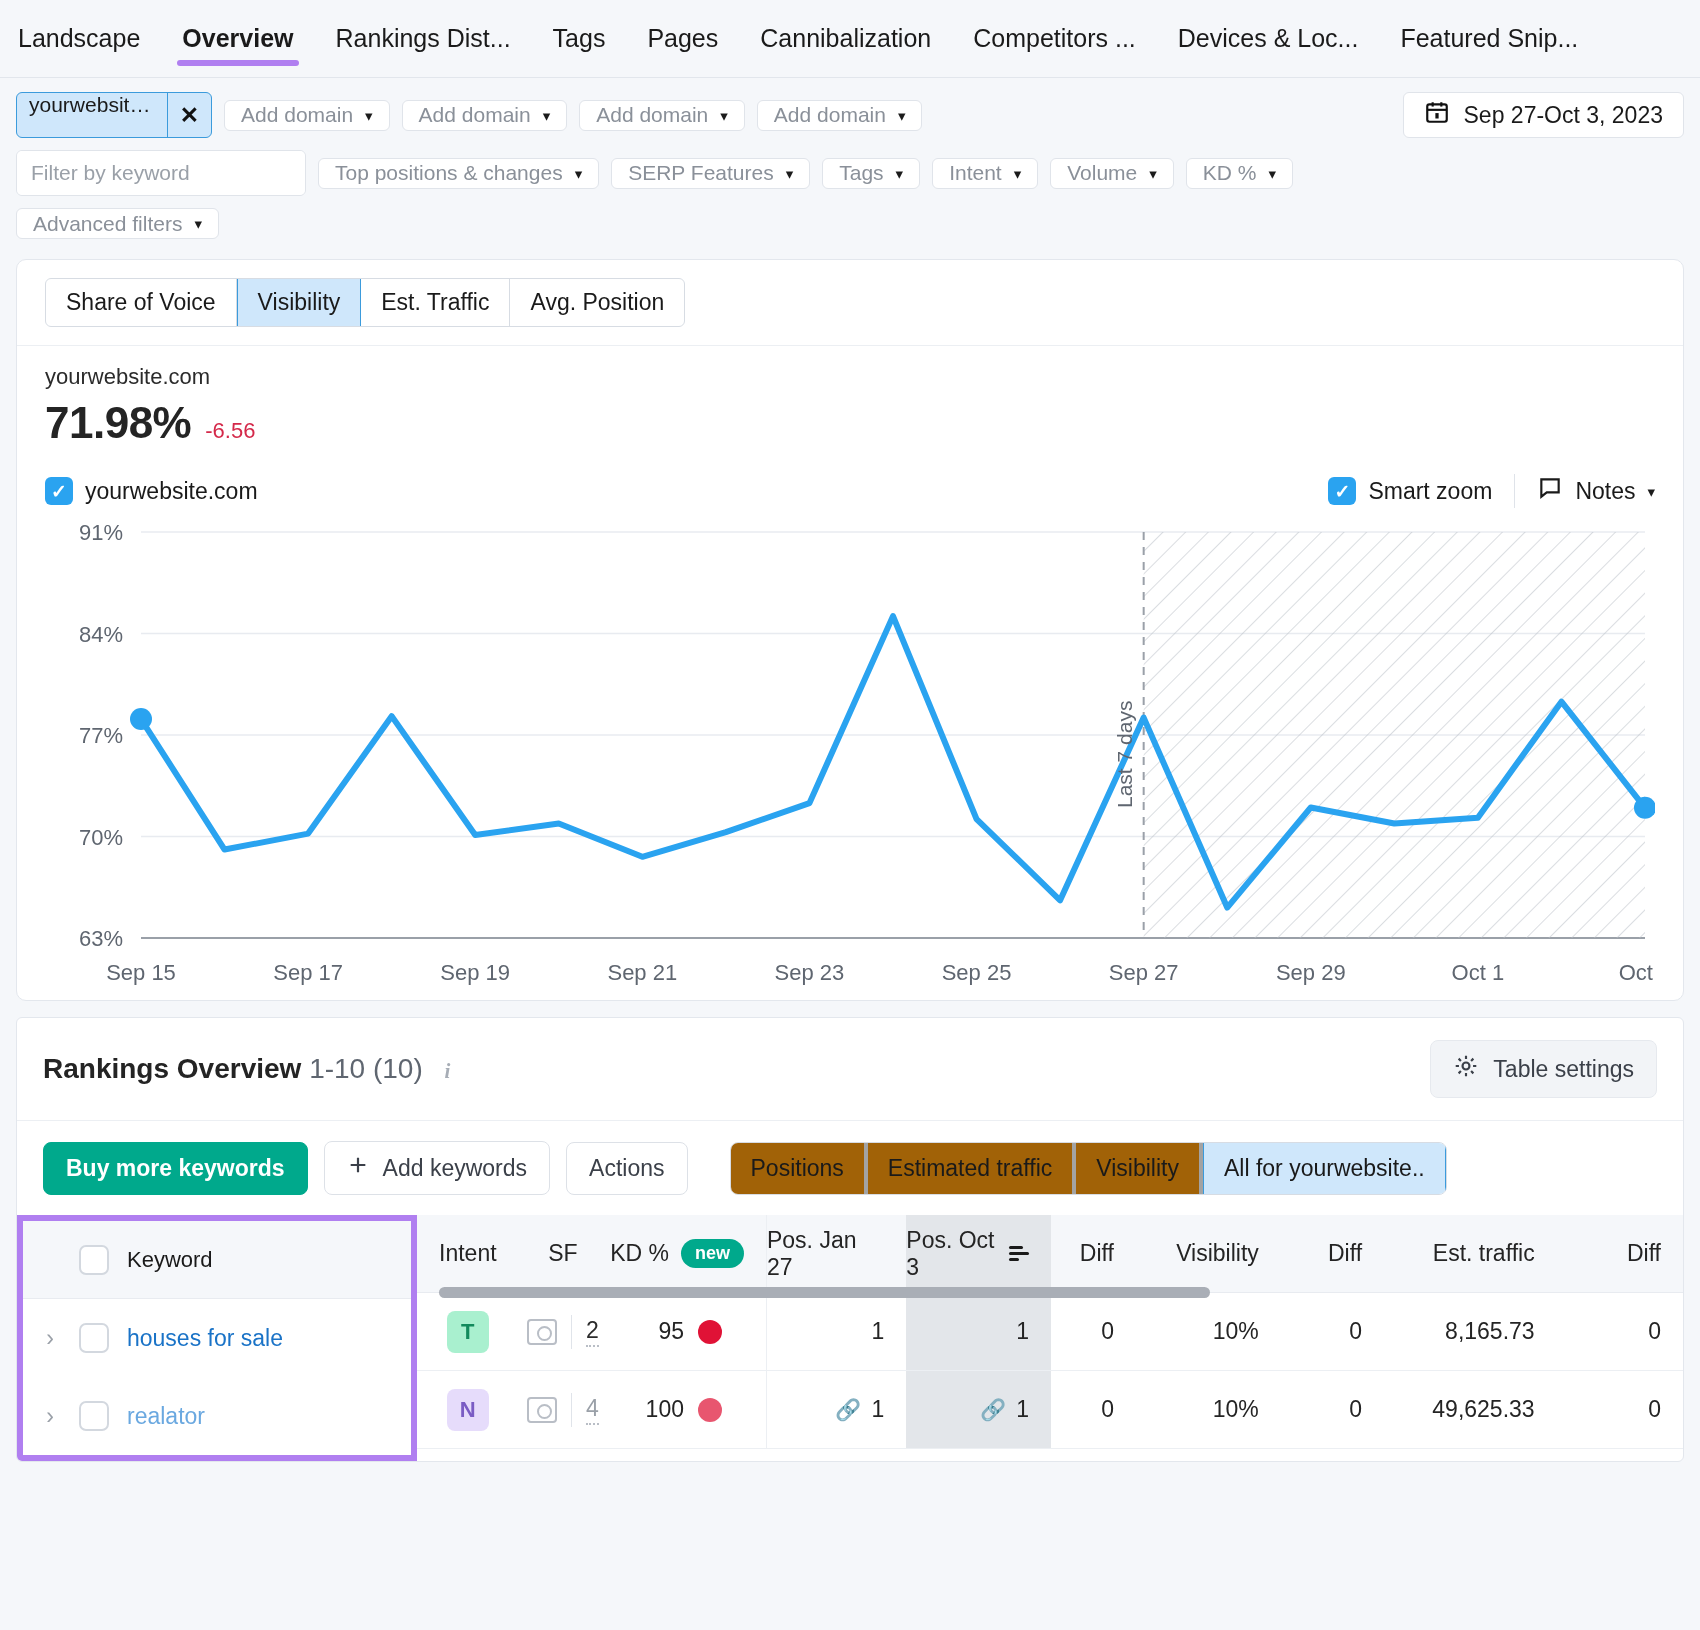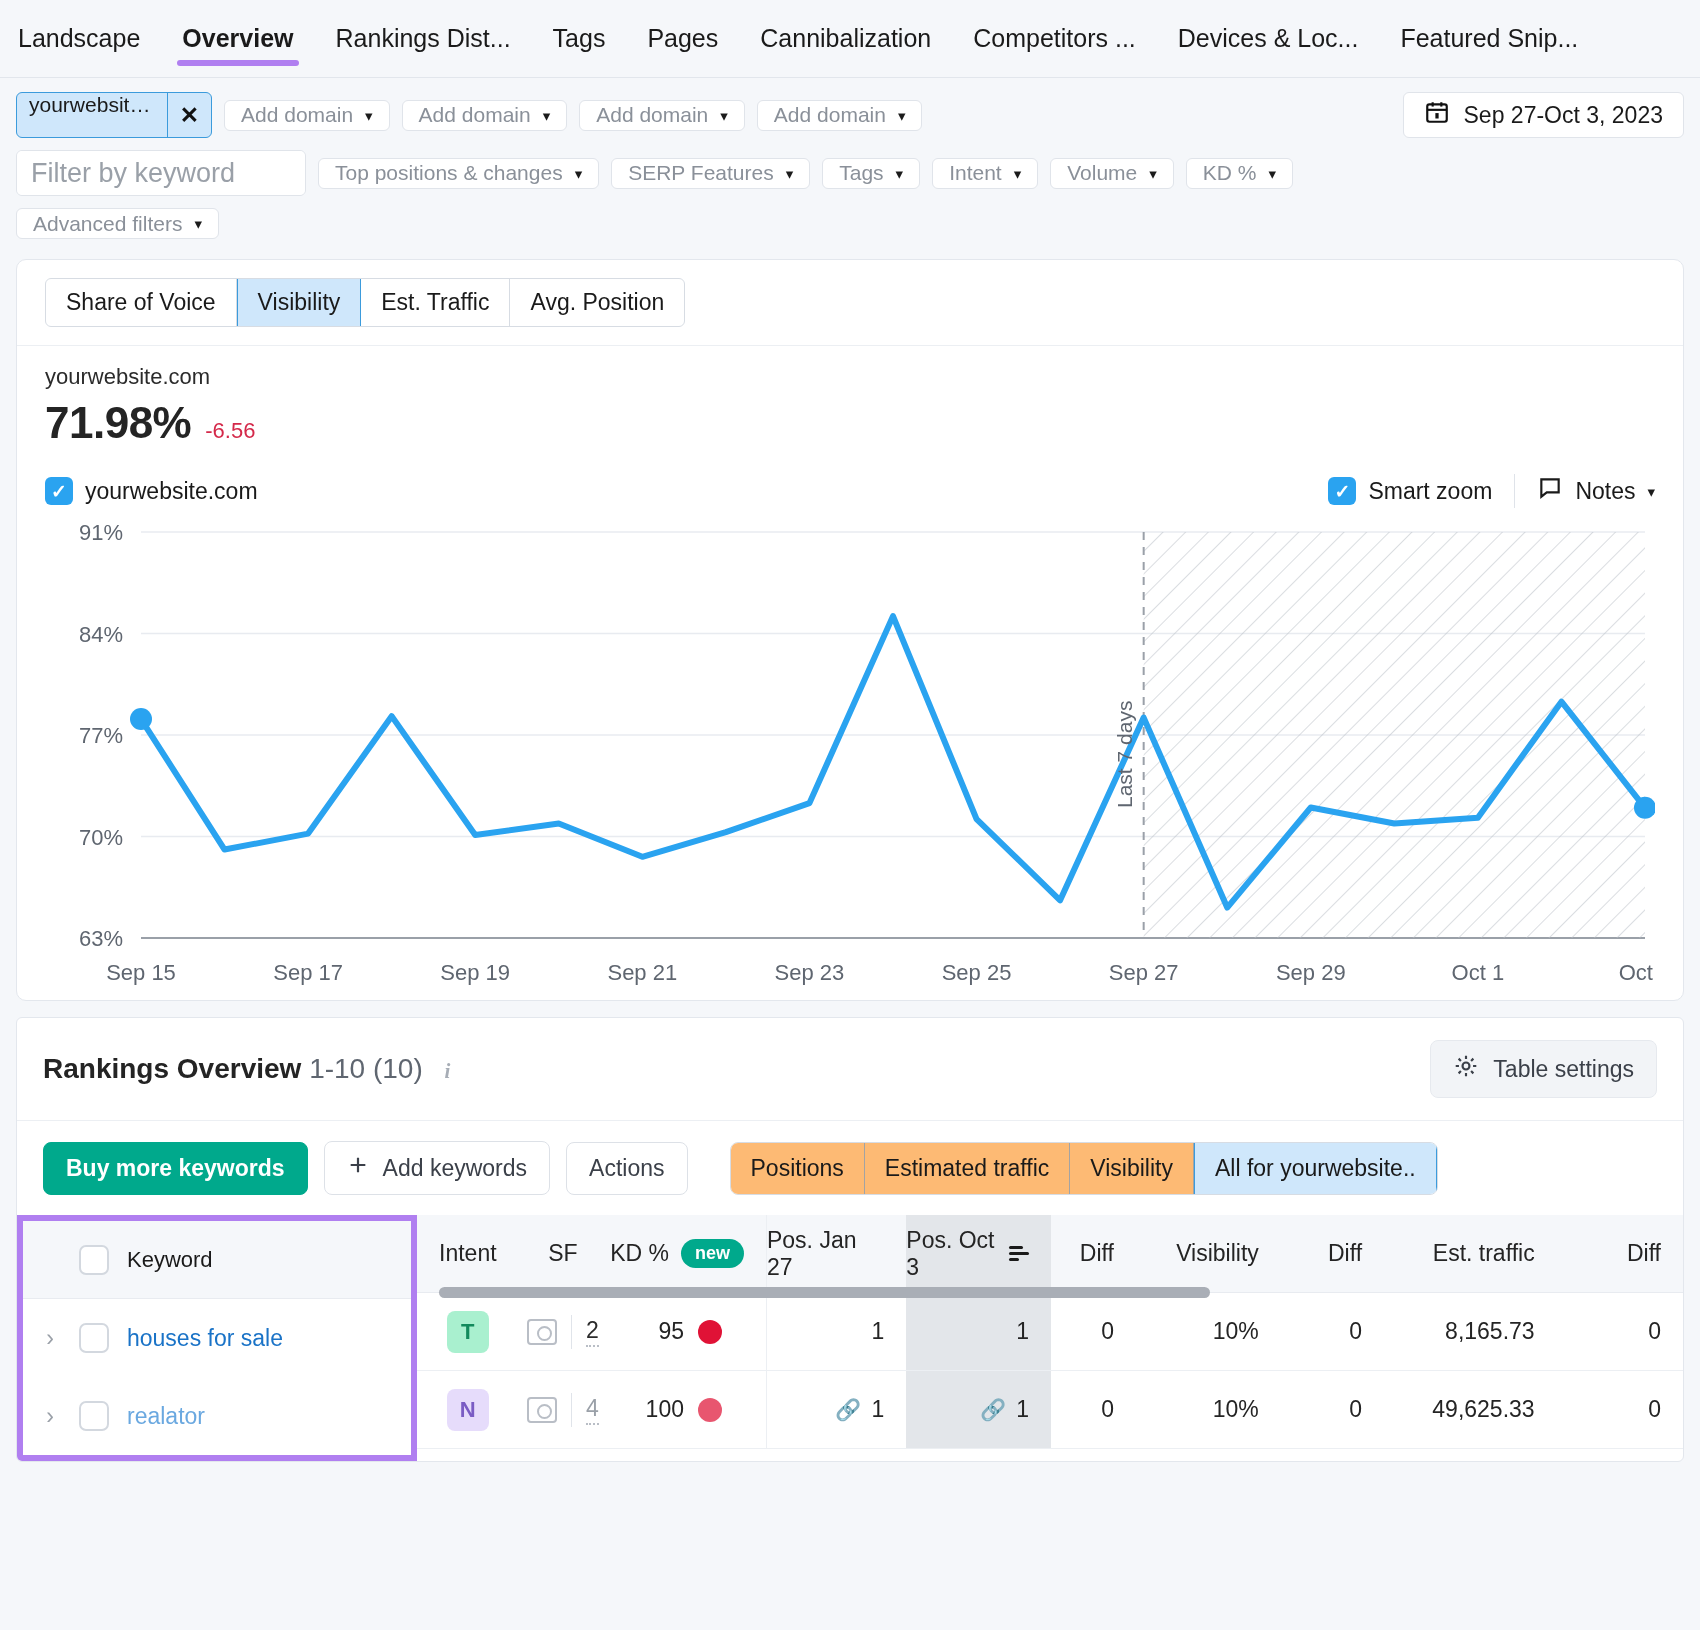--- a/index.html
+++ b/index.html
@@ -89,21 +89,21 @@
   .caret::before { content:"\25BE"; }
 
   .search-wrap {
     display:flex; height:46px;
     border:1px solid #e0e4ea; border-radius:6px;
     overflow:hidden; background:#fff;
     width:290px;
   }
   .search-wrap input {
     flex:1; border:none; outline:none;
-    font-size:27px; padding:0 14px;
+    font-size:21px; padding:0 14px;
     color:#7f1d1d;
     font-family:"Liberation Sans", sans-serif;
     background:#fff;
   }
   .search-wrap input::placeholder { color:#9aa0a8; }
   .daterange {
     margin-left:auto;
     height:46px;
     display:flex; align-items:center; gap:14px;
     padding:0 20px;
@@ -190,21 +190,21 @@
   .actions-row { display:flex; align-items:center; gap:16px; padding:20px 26px; }
   .btn {
     font-size:23px; border-radius:8px; padding:12px 22px;
     cursor:pointer; white-space:nowrap;
   }
   .btn-primary { background:#00a98c; color:#fff; font-weight:bold; border:1px solid #00a98c; }
   .btn-ghost { background:#fff; color:#3b4049; border:1px solid #dde1e7; display:flex; align-items:center; gap:14px; }
   .seg2 { display:inline-flex; border:1px solid #d7dce3; border-radius:8px; overflow:hidden; margin-left:26px; }
   .seg2 .s {
     font-size:23px; padding:12px 20px; color:#1a1a1a;
-    border-right:1px solid #a3a3a3; cursor:pointer; white-space:nowrap; background:#fdba74;
+    border-right:4px solid #a3a3a3; cursor:pointer; white-space:nowrap; background:#a16207;
   }
   .seg2 .s:last-child { border-right:none; }
   .seg2 .s.active { background:#cfe7fb; border-left:1px solid #3b9bdc; border-right:1px solid #3b9bdc; }
 
   
   .tbl { display:flex; position:relative; }
   .tbl-left {
     width:400px; flex:0 0 400px;
     border:6px solid #b07ff0;
     border-right:6px solid #b07ff0;

